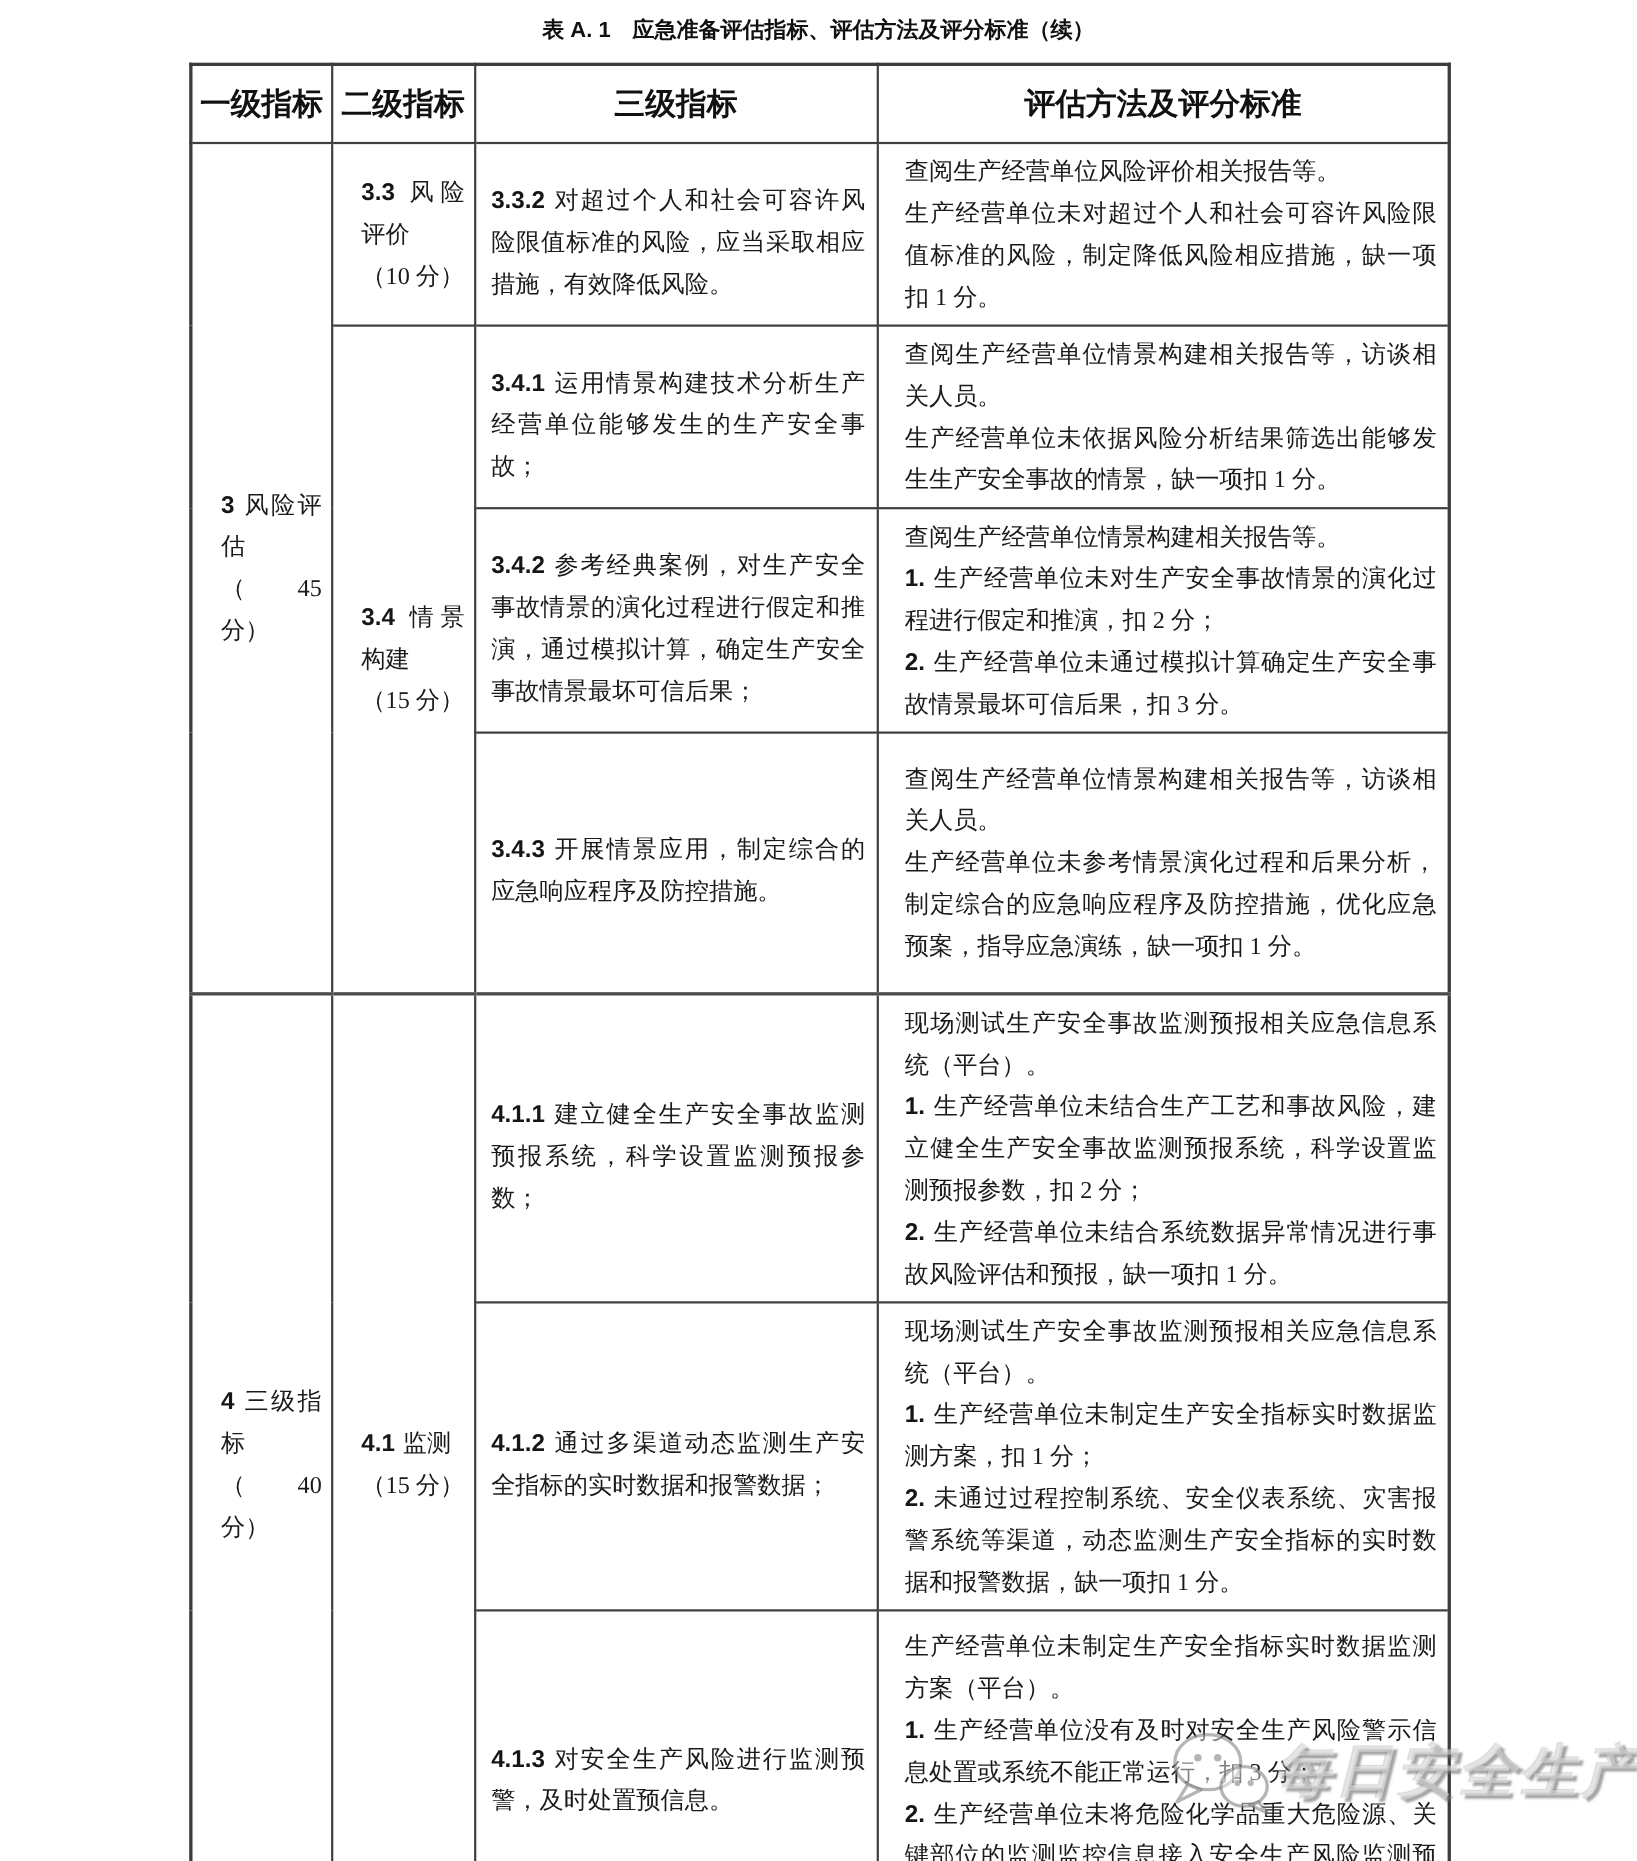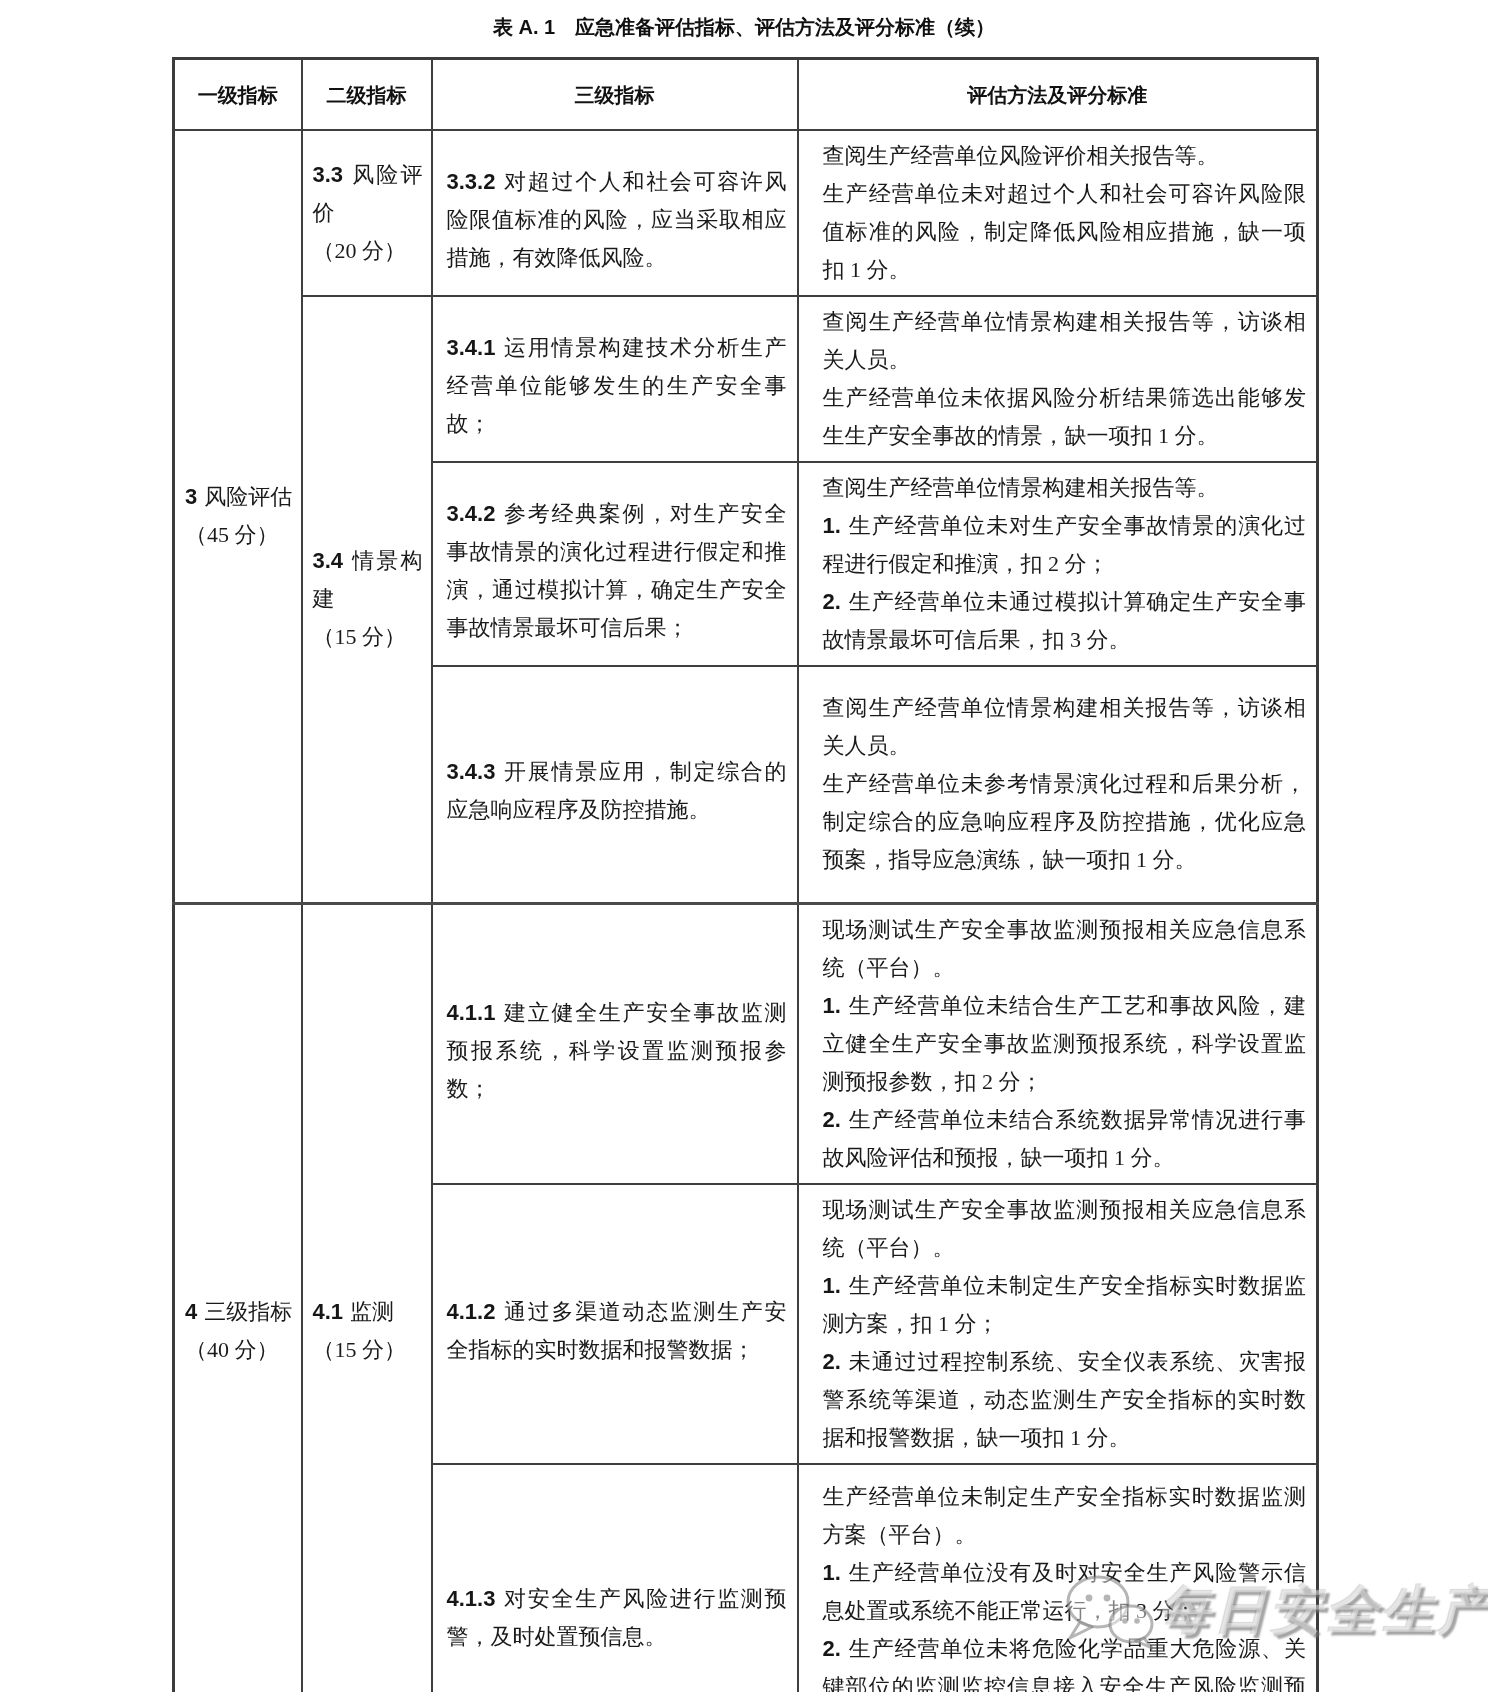--- a/index.html
+++ b/index.html
@@ -28,26 +28,26 @@
   th,td{
     border:2px solid #3f3f3f;
     vertical-align:middle;
     font-size:22px;
     line-height:38px;
     background:transparent;
   }
   th{
     font-family:"Liberation Sans", sans-serif;
     font-weight:bold;
-    font-size:20px;
+    font-size:28px;
     text-align:center;
     height:67px;
     color:#111;
   }
-  td.c1, td.c2{ padding:6px 8px 6px 10px; text-align:justify;}
+  td.c1, td.c2{ padding:6px 8px 6px 26px; text-align:justify;}
   td.c3{ padding:20px 10px 6px 14px; text-align:justify;}
   td.c4{ padding:6px 10px 6px 24px; text-align:justify;}
   .num, .pre{
     font-family:"Liberation Sans", sans-serif;
     font-weight:bold;
     color:#161616;
   }
   .num{ margin-right:7px; }
   .pre:not(:empty){ margin-right:7px; }
   .score{ display:block; }
@@ -94,21 +94,21 @@
   </thead>
   <tbody>
 
     <tr style="height:156px">
       <td class="c1" rowspan="4">
         <span class="num">3</span><span>风险评估</span>
         <span class="score">（45 分）</span>
       </td>
       <td class="c2">
         <span class="num">3.3</span><span>风险评价</span>
-        <span class="score">（20 分）</span>
+        <span class="score">（10 分）</span>
       </td>
       <td class="c3">
         <span class="num">3.3.2</span><span>对超过个人和社会可容许风险限值标准的风险，应当采取相应措施，有效降低风险。</span>
       </td>
       <td class="c4">
         <div class="mline"><span class="pre"></span><span>查阅生产经营单位风险评价相关报告等。</span></div>
         <div class="mline"><span class="pre"></span><span>生产经营单位未对超过个人和社会可容许风险限值标准的风险，制定降低风险相应措施，缺一项扣 1 分。</span></div>
       </td>
     </tr>
 

